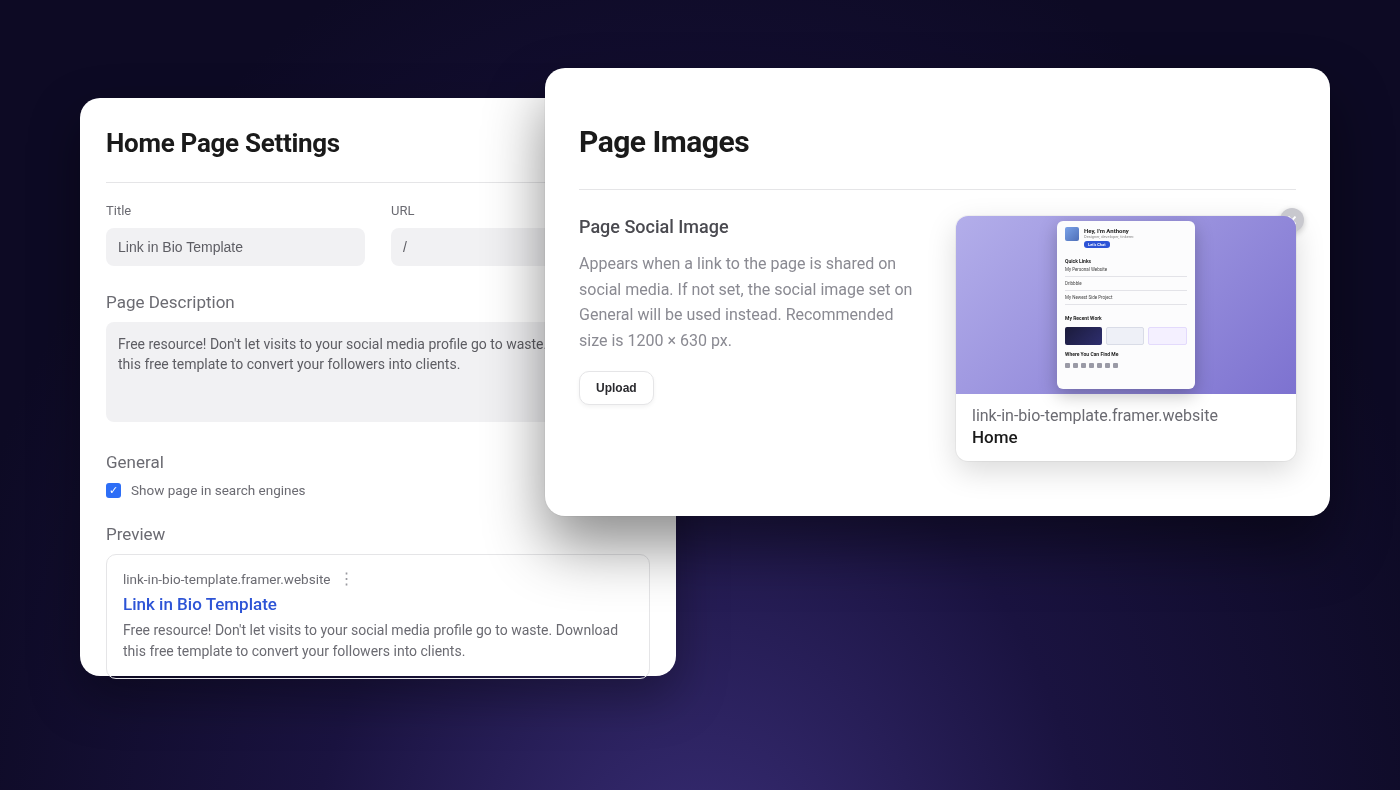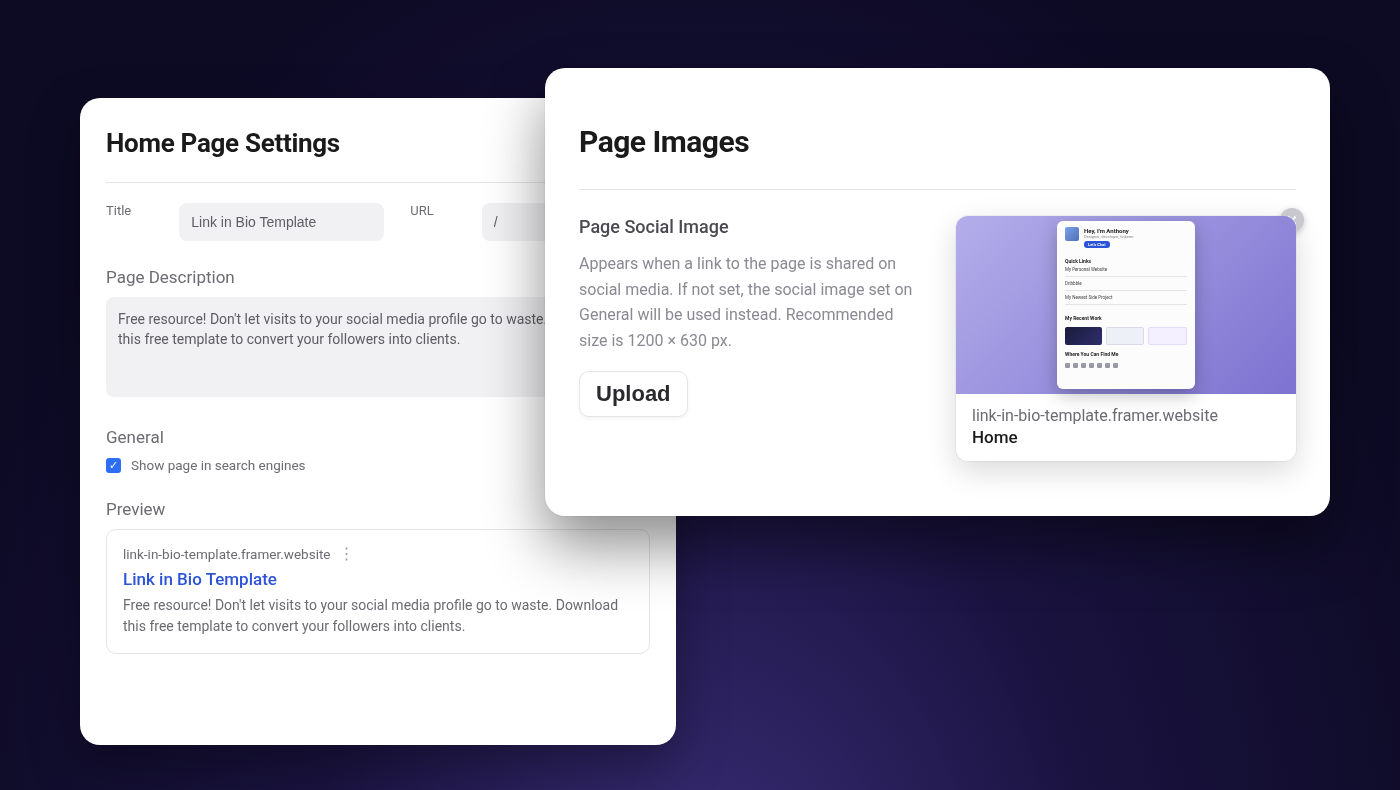--- a/index.html
+++ b/index.html
@@ -8,39 +8,39 @@
     background: radial-gradient(ellipse at 50% 120%, #3b2f7a 0%, #1a1340 40%, #0d0a24 80%);
     position: relative;
   }
 
   
   .home-card {
     position: absolute;
     left: 80px;
     top: 98px;
     width: 596px;
-    height: 647px;
+    height: 578px;
     background: #fff;
     border-radius: 20px;
     padding: 30px 26px 26px 26px;
     box-shadow: 0 20px 50px rgba(0,0,0,0.35);
   }
   .home-card h1 {
     font-size: 26px;
     font-weight: 700;
     color: #1a1a1a;
     letter-spacing: -0.3px;
   }
   .home-card hr {
     border: none;
     border-top: 1px solid #e5e5e7;
     margin: 24px 0 20px 0;
   }
   .field-row { display: flex; gap: 26px; }
-  .field { flex: 1; display: flex; flex-direction: row; gap: 48px; }
+  .field { flex: 1; display: flex; flex-direction: column; }
   .field-label {
     font-size: 13px;
     color: #6b6b72;
     margin-bottom: 10px;
   }
   .text-input {
     background: #f1f1f3;
     border: none;
     border-radius: 8px;
     height: 38px;
@@ -148,21 +148,21 @@
     line-height: 1.6;
     margin-bottom: 18px;
     max-width: 340px;
   }
   .upload-btn {
     display: inline-block;
     background: #fff;
     border: 1px solid #e5e5e7;
     border-radius: 10px;
     padding: 9px 16px;
-    font-size: 22px;
+    font-size: 12px;
     font-weight: 600;
     color: #2a2a2e;
     box-shadow: 0 2px 4px rgba(0,0,0,0.05);
     cursor: pointer;
   }
 
   .images-right {
     position: relative;
     width: 340px;
     flex: 0 0 340px;

